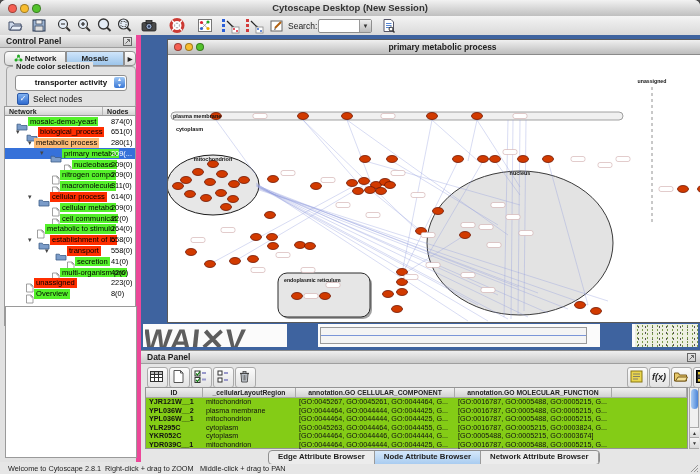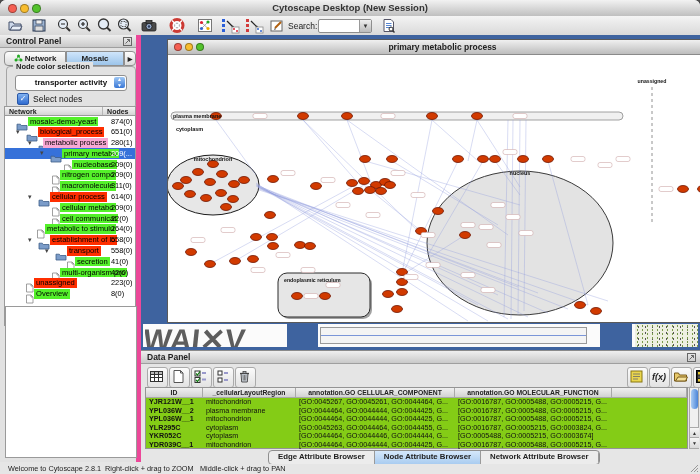--- a/index.html
+++ b/index.html
@@ -257,21 +257,21 @@
               <path d="M1 2.2 L4.3 2.2 L5.3 3.5 L11 3.5 L11 8 L1 8 Z" fill="#7b9cc9" stroke="#3d5d88" stroke-width="0.8"></path>
             </svg></span>
           <span class="tlabel" style="left:33px;background:#ff2e00">biological_process</span>
           <span class="tcount">651(0)</span>
         </div>
         <div class="trow">
           <span class="arr" style="left:23px">▾</span>
           <span class="ticon" style="left:33px"><svg width="12" height="9" viewBox="0 0 12 9">
               <path d="M1 2.2 L4.3 2.2 L5.3 3.5 L11 3.5 L11 8 L1 8 Z" fill="#7b9cc9" stroke="#3d5d88" stroke-width="0.8"></path>
             </svg></span>
-          <span class="tlabel" style="left:38px;background:#f9a8d4">metabolic process</span>
+          <span class="tlabel" style="left:29px;background:#fdba74">metabolic process</span>
           <span class="tcount">280(1)</span>
         </div>
         <div class="trow sel">
           <span class="arr" style="left:35px">▾</span>
           <span class="ticon" style="left:45px"><svg width="12" height="9" viewBox="0 0 12 9">
               <path d="M1 2.2 L4.3 2.2 L5.3 3.5 L11 3.5 L11 8 L1 8 Z" fill="#7b9cc9" stroke="#3d5d88" stroke-width="0.8"></path>
             </svg></span>
           <span class="tlabel" style="left:57px;background:#54f02a">primary metabo</span>
           <span class="tcount">209(...</span>
         </div>

